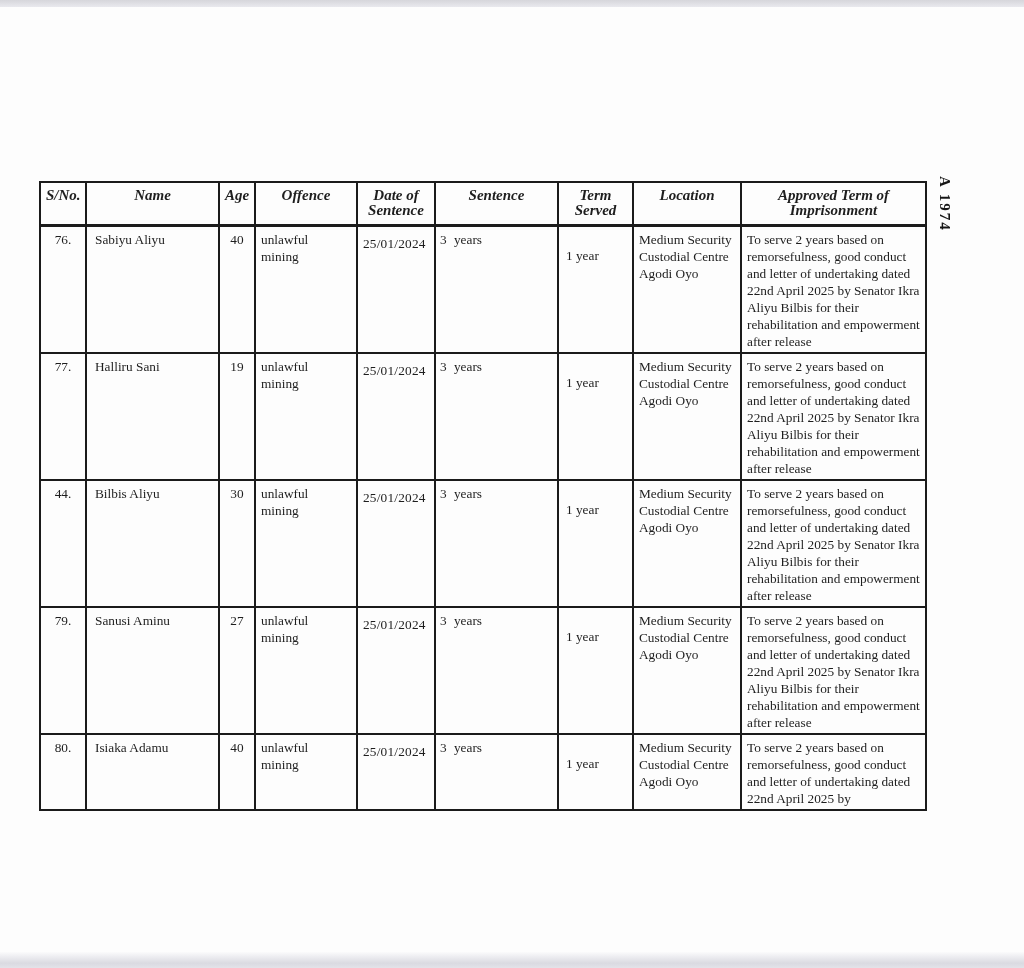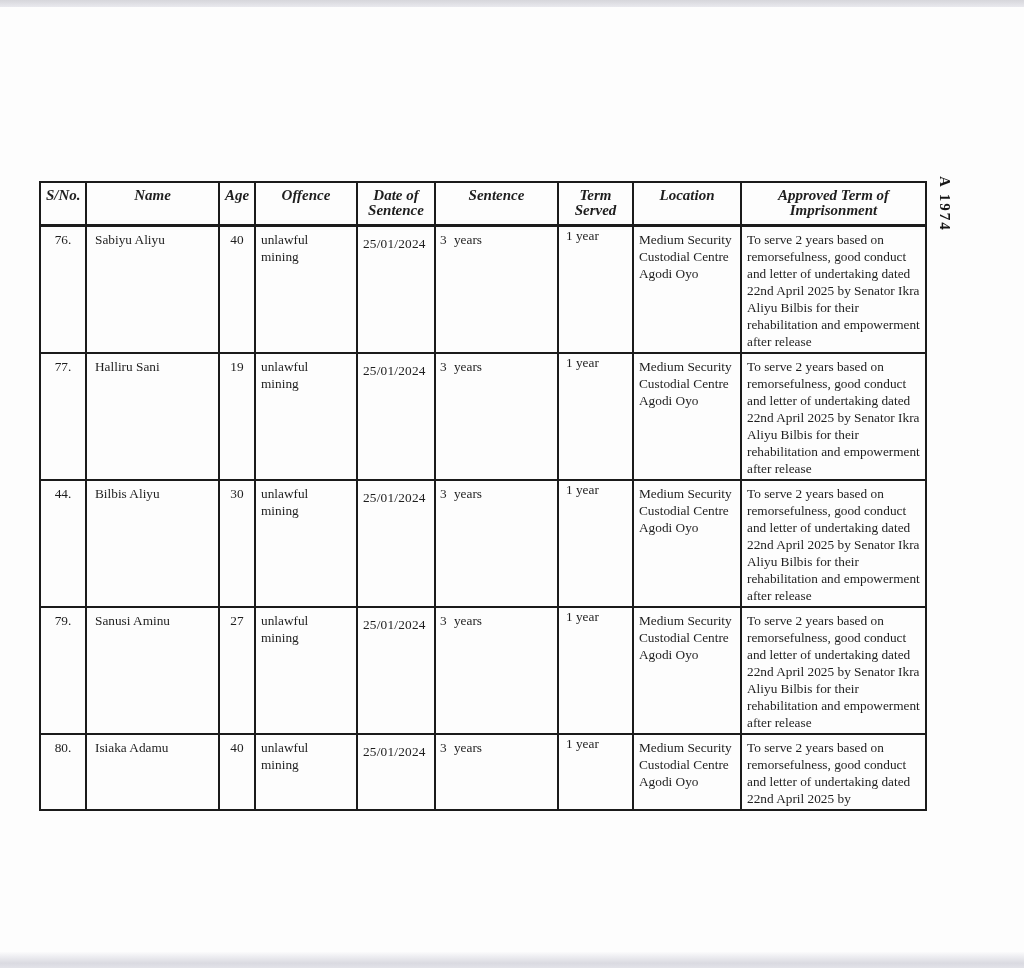--- a/index.html
+++ b/index.html
@@ -64,21 +64,21 @@
     font-size: 13.3px;
     line-height: 17px;
     text-align: left;
   }
   td.cell-s-no { text-align: center; padding-top: 4px; }
   td.cell-age { text-align: center; padding-top: 4px; }
   td.cell-name { padding-left: 8px; padding-top: 4px; }
   td.cell-offence { padding-right: 16px; padding-top: 4px; }
   td.cell-date { padding-top: 8px; letter-spacing: 0.2px; }
   td.cell-sentence { padding-left: 4px; padding-top: 4px; word-spacing: 4px; }
-  td.cell-term { padding-left: 7px; padding-top: 0; }
+  td.cell-term { padding-left: 7px; padding-top: 20px; }
   td.cell-location { padding-top: 4px; }
   td.cell-approved { padding-top: 4px; }
   .side-label {
     position: absolute;
     left: 936px;
     top: 176px;
     writing-mode: vertical-rl;
     font-weight: bold;
     font-size: 15px;
     letter-spacing: 2px;

